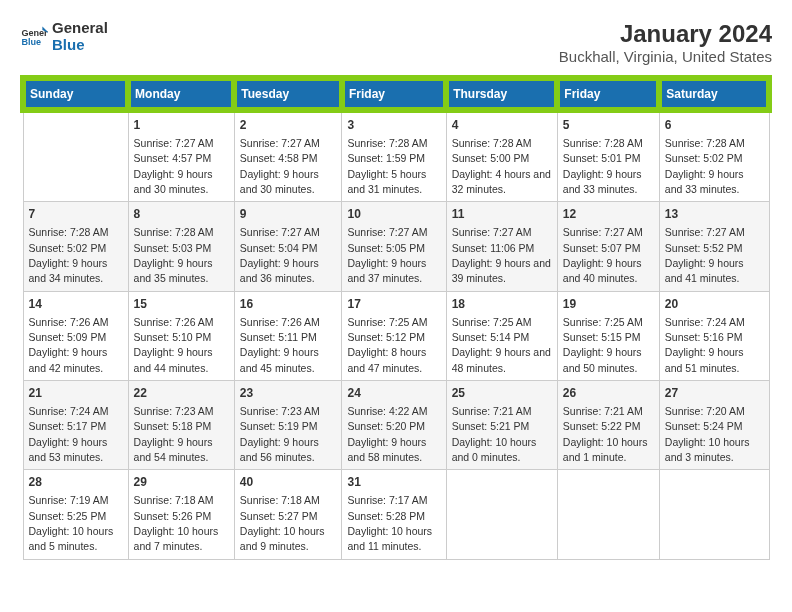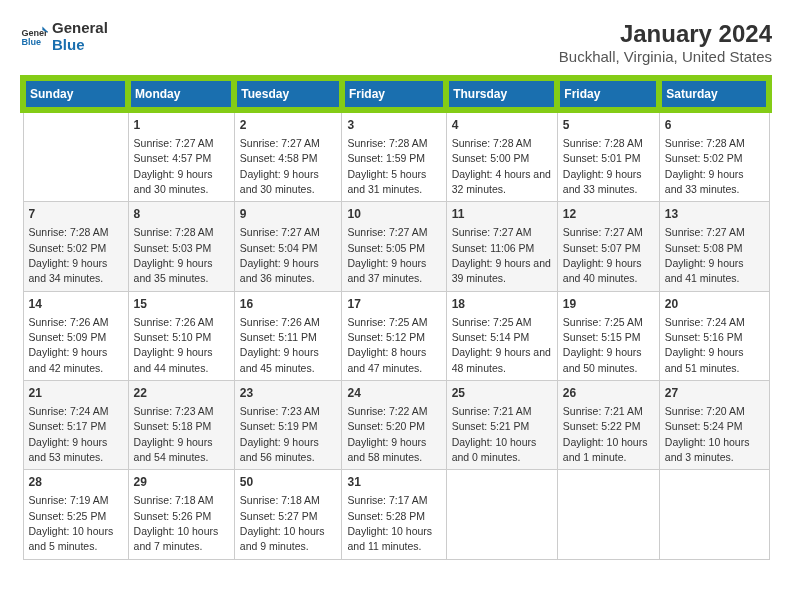--- a/index.html
+++ b/index.html
@@ -183,21 +183,21 @@
         </td>
         <td>
           <span class="day-number">12</span>
           <span class="day-info">Sunrise: 7:27 AM</span><br>
           <span class="day-info">Sunset: 5:07 PM</span><br>
           <span class="day-info">Daylight: 9 hours and 40 minutes.</span>
         </td>
         <td>
           <span class="day-number">13</span>
           <span class="day-info">Sunrise: 7:27 AM</span><br>
-          <span class="day-info">Sunset: 5:08 PM</span><br>
+          <span class="day-info">Sunset: 5:52 PM</span><br>
           <span class="day-info">Daylight: 9 hours and 41 minutes.</span>
         </td>
       </tr>
       <tr>
         <td>
           <span class="day-number">14</span>
           <span class="day-info">Sunrise: 7:26 AM</span><br>
           <span class="day-info">Sunset: 5:09 PM</span><br>
           <span class="day-info">Daylight: 9 hours and 42 minutes.</span>
         </td>
@@ -252,21 +252,21 @@
           <span class="day-info">Daylight: 9 hours and 54 minutes.</span>
         </td>
         <td>
           <span class="day-number">23</span>
           <span class="day-info">Sunrise: 7:23 AM</span><br>
           <span class="day-info">Sunset: 5:19 PM</span><br>
           <span class="day-info">Daylight: 9 hours and 56 minutes.</span>
         </td>
         <td>
           <span class="day-number">24</span>
-          <span class="day-info">Sunrise: 7:22 AM</span><br>
+          <span class="day-info">Sunrise: 4:22 AM</span><br>
           <span class="day-info">Sunset: 5:20 PM</span><br>
           <span class="day-info">Daylight: 9 hours and 58 minutes.</span>
         </td>
         <td>
           <span class="day-number">25</span>
           <span class="day-info">Sunrise: 7:21 AM</span><br>
           <span class="day-info">Sunset: 5:21 PM</span><br>
           <span class="day-info">Daylight: 10 hours and 0 minutes.</span>
         </td>
         <td>
@@ -289,21 +289,21 @@
           <span class="day-info">Sunset: 5:25 PM</span><br>
           <span class="day-info">Daylight: 10 hours and 5 minutes.</span>
         </td>
         <td>
           <span class="day-number">29</span>
           <span class="day-info">Sunrise: 7:18 AM</span><br>
           <span class="day-info">Sunset: 5:26 PM</span><br>
           <span class="day-info">Daylight: 10 hours and 7 minutes.</span>
         </td>
         <td>
-          <span class="day-number">50</span>
+          <span class="day-number">40</span>
           <span class="day-info">Sunrise: 7:18 AM</span><br>
           <span class="day-info">Sunset: 5:27 PM</span><br>
           <span class="day-info">Daylight: 10 hours and 9 minutes.</span>
         </td>
         <td>
           <span class="day-number">31</span>
           <span class="day-info">Sunrise: 7:17 AM</span><br>
           <span class="day-info">Sunset: 5:28 PM</span><br>
           <span class="day-info">Daylight: 10 hours and 11 minutes.</span>
         </td>

